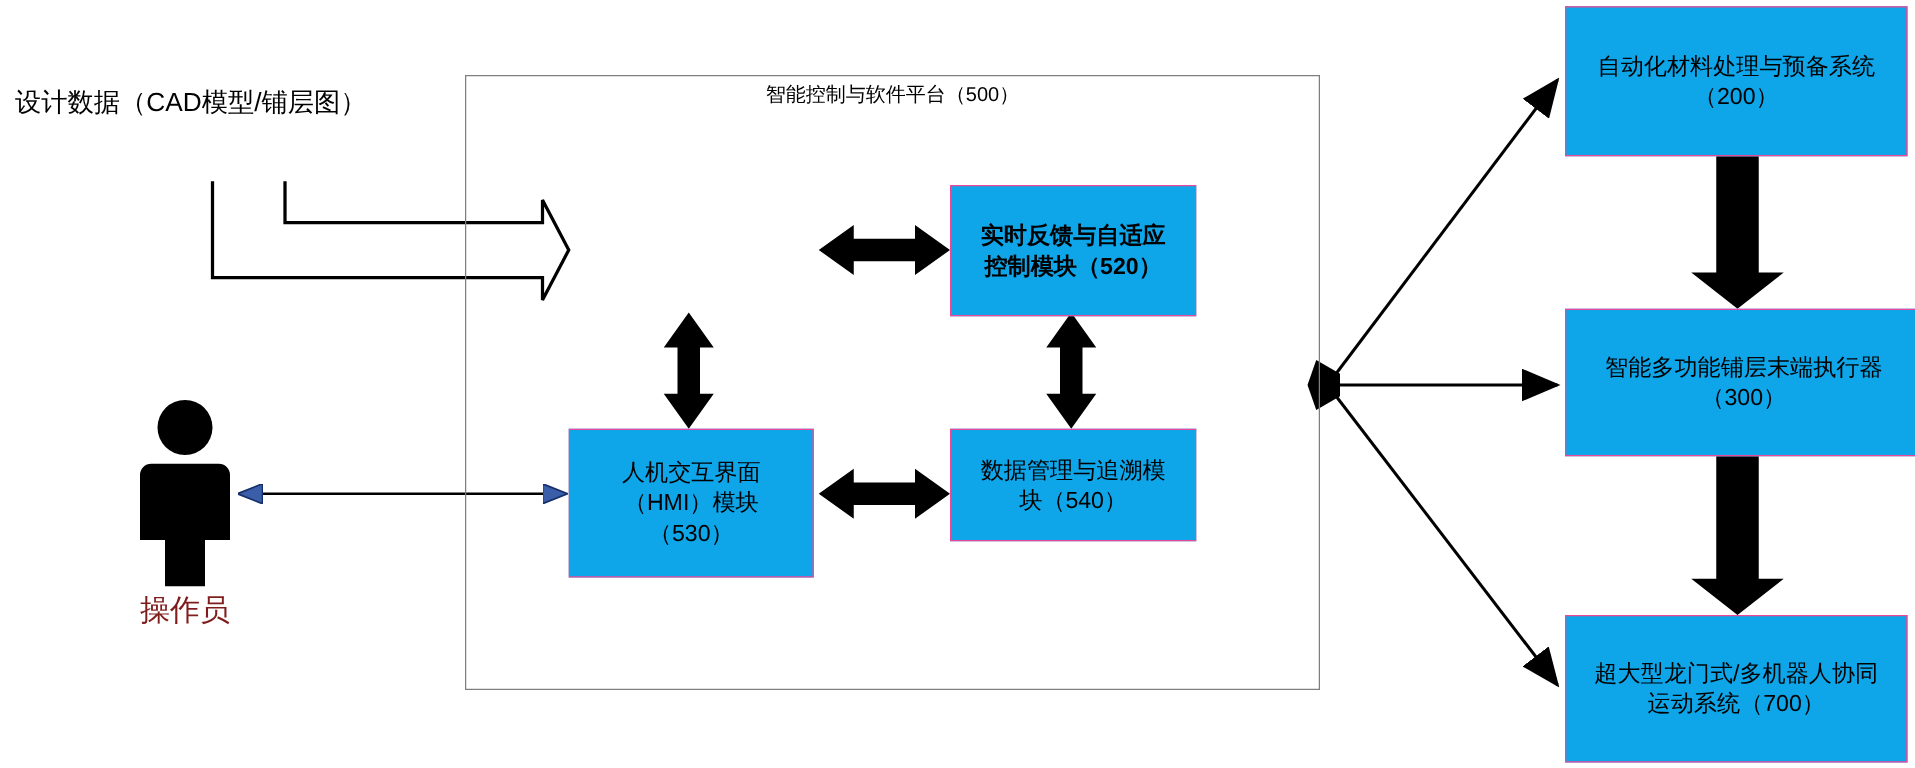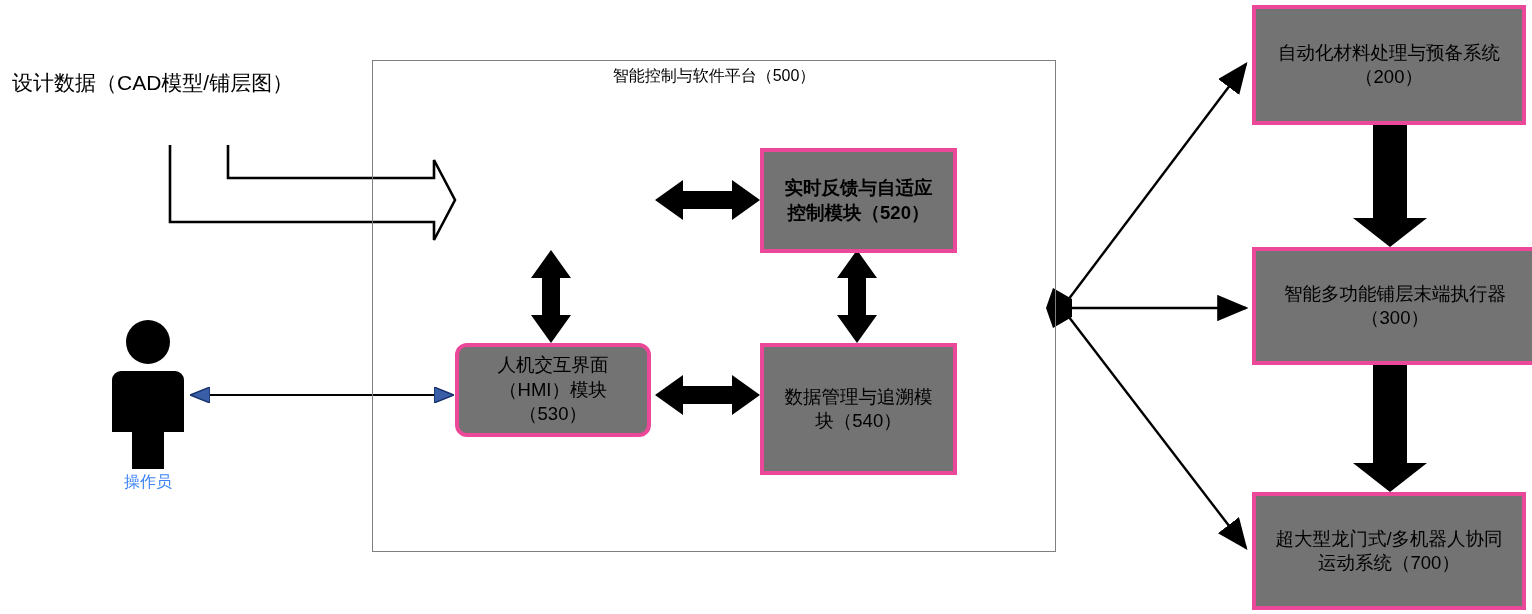--- a/index.html
+++ b/index.html
@@ -26,22 +26,22 @@
     height: 614px;
   }
   .node {
     position: absolute;
     box-sizing: border-box;
     display: flex;
     align-items: center;
     justify-content: center;
     text-align: center;
     color: #000000;
-    background: #737373;
-    border: 4px solid #ec4899;
+    background: #0ea5e9;
+    border: 1px solid #ec4899;
     line-height: 1.32;
     white-space: pre-line;
     z-index: 3;
   }
   .platform-box {
     border: 1px solid #7f7f7f;
     background: transparent;
     display: block;
     z-index: 1;
   }
@@ -63,22 +63,22 @@
   }
   .free-label {
     position: absolute;
     color: #000000;
     z-index: 3;
     white-space: pre-line;
   }
   .actor-label {
     position: absolute;
     text-align: center;
-    color: #3b82f6;
-    font-size: 16px;
+    color: #7f1d1d;
+    font-size: 24px;
     z-index: 3;
   }
 </style>
 </head>
 <body>
 
 <div id="diagram">
 
   <svg id="svg-layer" viewBox="0 0 1532 614">
     <defs>
@@ -145,24 +145,24 @@
       <circle cx="148" cy="342" r="22" fill="#000000"></circle>
       <path d="M121,371 h54 a9,9 0 0 1 9,9 v52 h-20 v37 h-32 v-37 h-20 v-52 a9,9 0 0 1 9,-9 z" fill="#000000"></path>
     </g>
   </svg>
 
   <div class="node platform-box" style="left:372px; top:60px; width:684px; height:492px;"></div>
   <div class="platform-title">智能控制与软件平台（500）</div>
 
   <div class="node module" style="left:760px; top:148px; width:197px; height:105px;font-weight:bold;">实时反馈与自适应
 控制模块（520）</div>
-  <div class="node module" style="left:455px; top:343px; width:196px; height:94px;border-radius:12px;">人机交互界面
+  <div class="node module" style="left:455px; top:343px; width:196px; height:119px;">人机交互界面
 （HMI）模块
 （530）</div>
-  <div class="node module" style="left:760px; top:343px; width:197px; height:132px;">数据管理与追溯模
+  <div class="node module" style="left:760px; top:343px; width:197px; height:90px;">数据管理与追溯模
 块（540）</div>
 
   <div class="node rightbox" style="left:1252px; top:5px; width:274px; height:120px;">自动化材料处理与预备系统
 （200）</div>
   <div class="node rightbox" style="left:1252px; top:247px; width:286px; height:118px;">智能多功能铺层末端执行器
 （300）</div>
   <div class="node rightbox" style="left:1252px; top:492px; width:274px; height:118px;">超大型龙门式/多机器人协同
 运动系统（700）</div>
 
   <div class="free-label" style="left:12px; top:68px; width:290px; font-size:21px; line-height:1.42;">设计数据（CAD模型/铺层图）</div>

